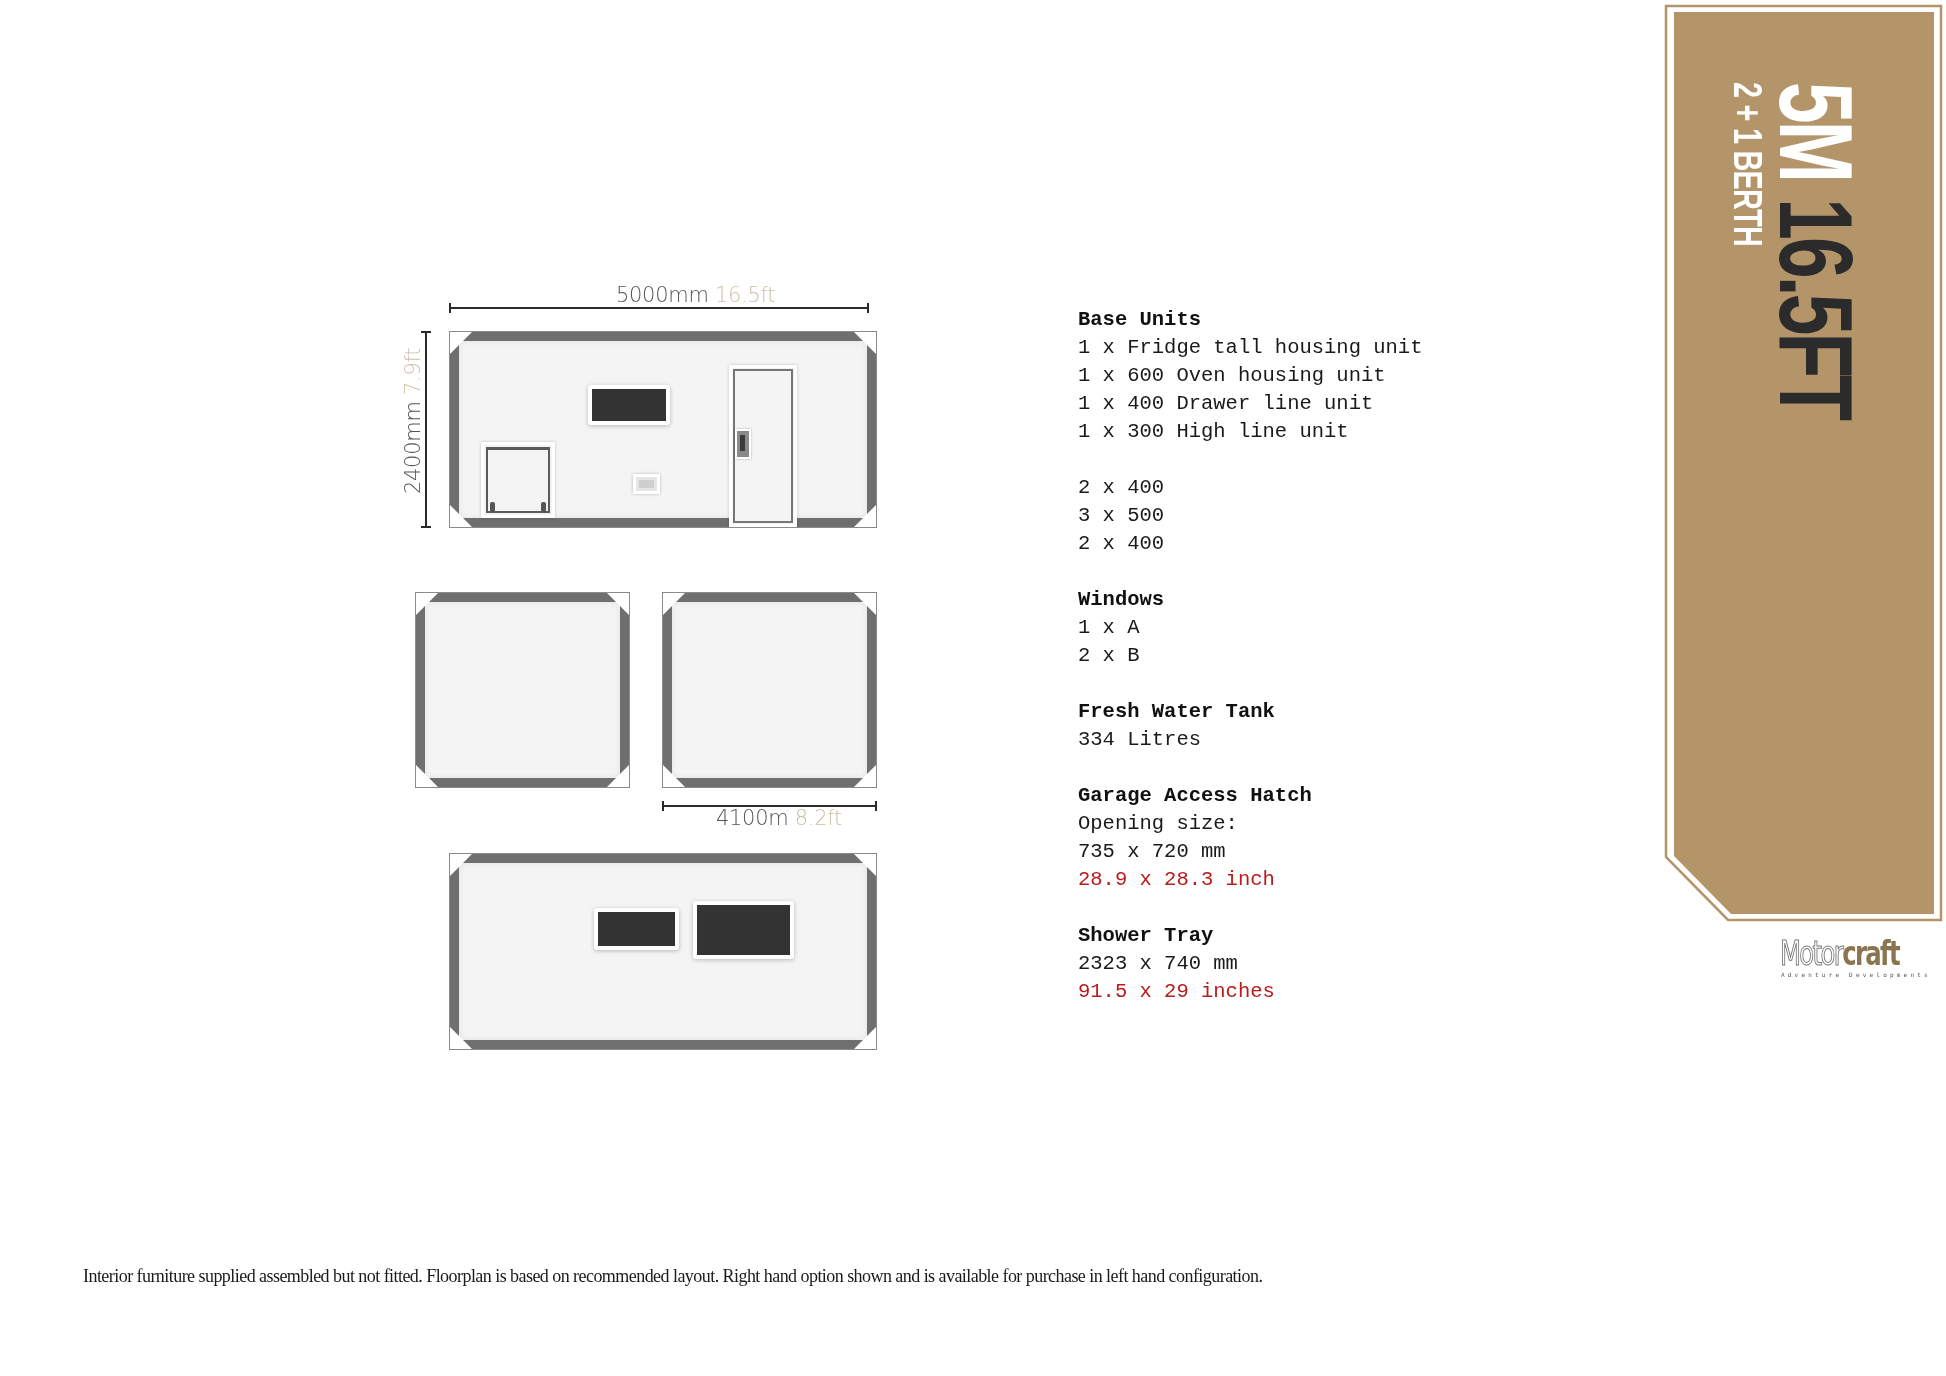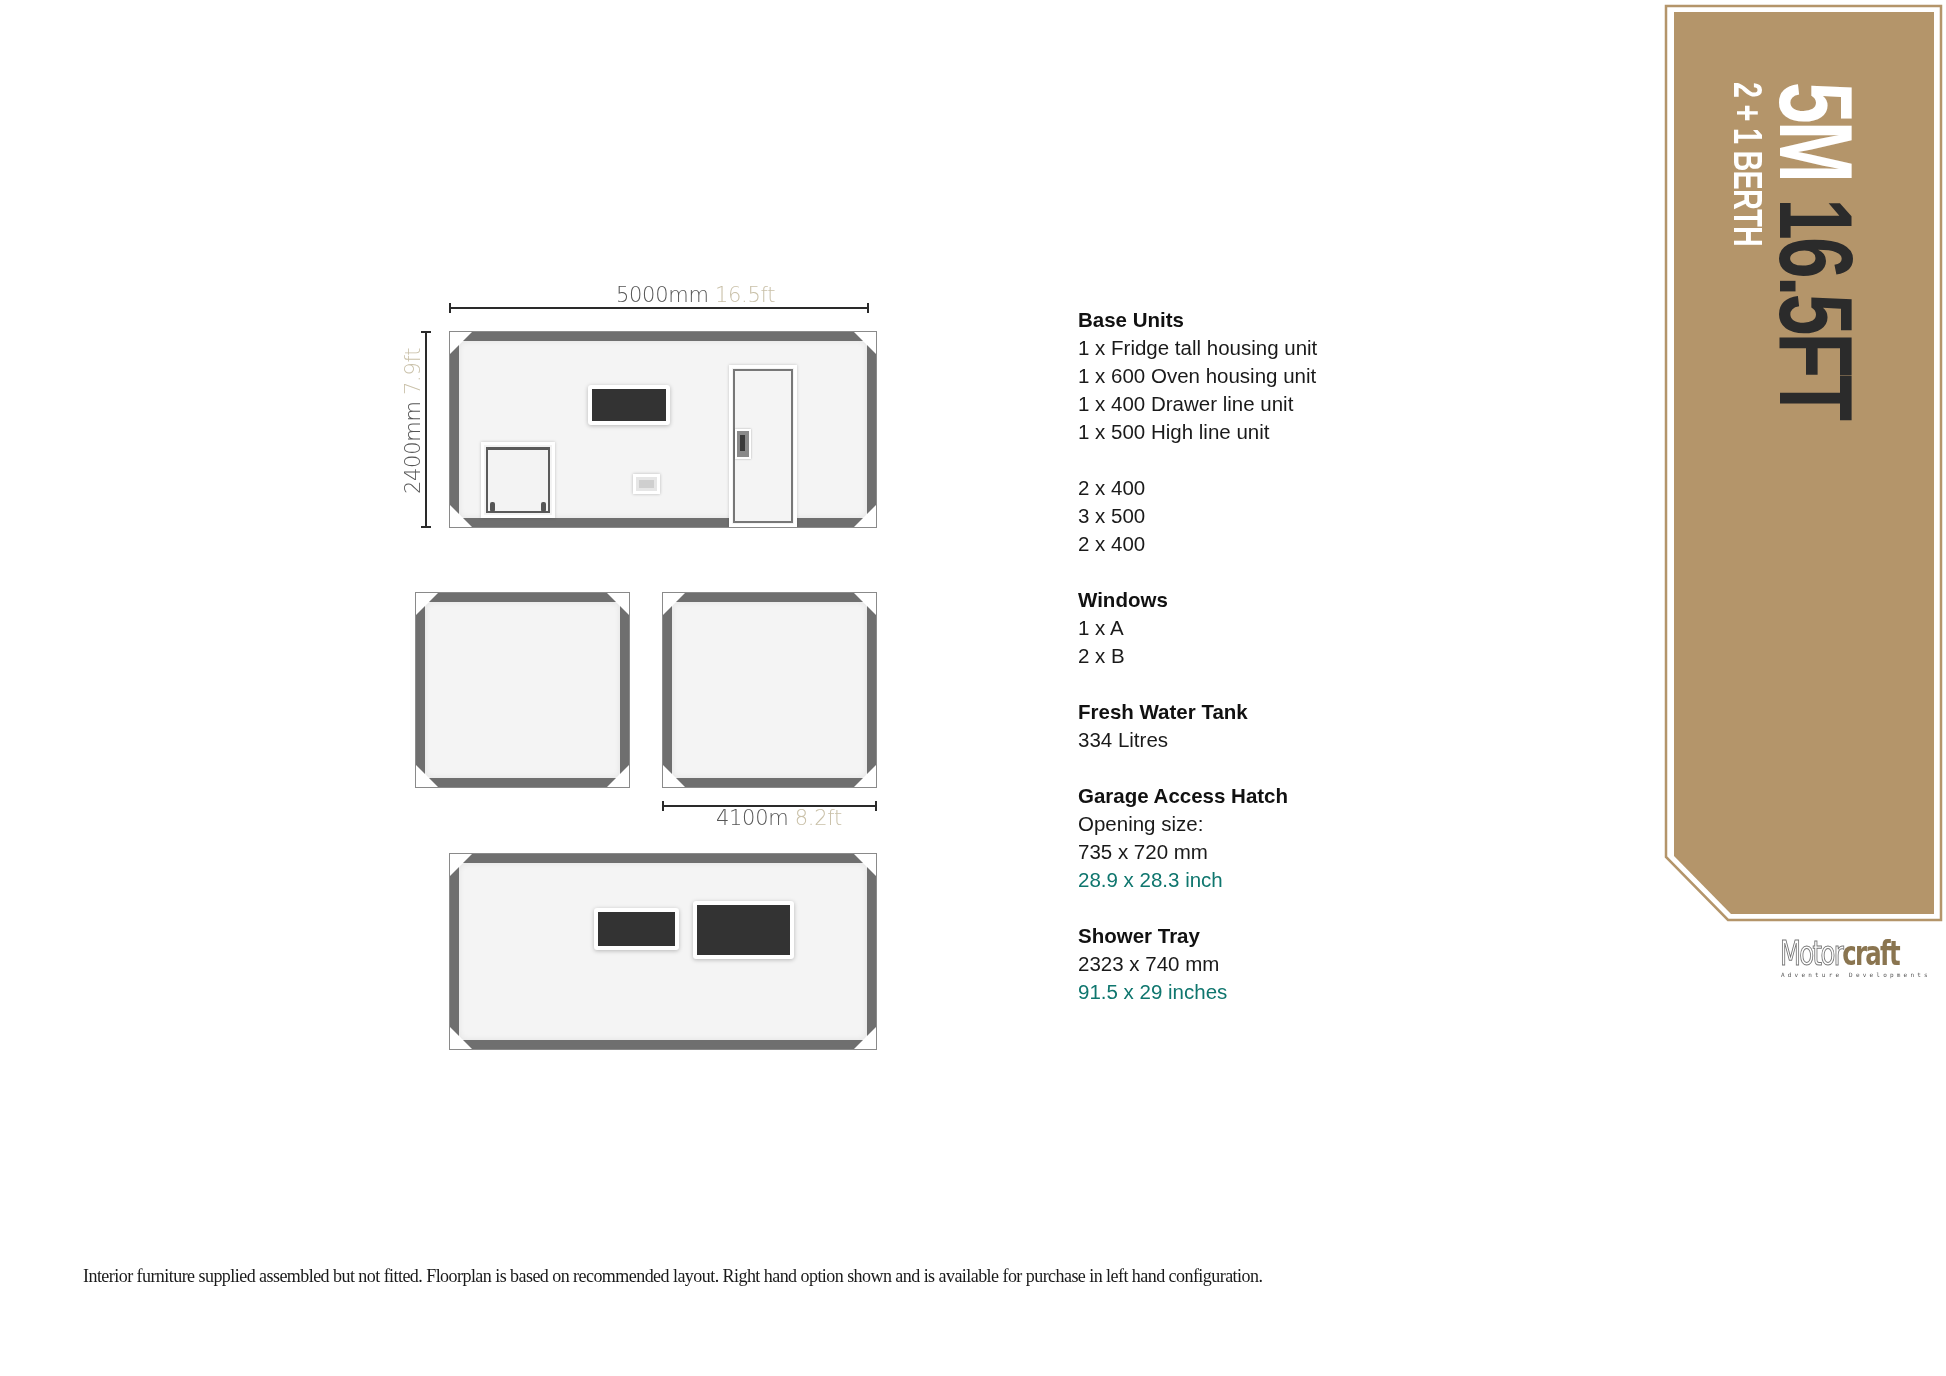--- a/index.html
+++ b/index.html
@@ -85,25 +85,25 @@
       position: absolute; left: 3px; top: 61px; width: 12px; height: 26px; background: #8a8a8a;
       border: 2px solid #ffffff; box-shadow: 0 0 2px rgba(0,0,0,0.3);
     }
     .door .handle::after {
       content: ""; position: absolute; left: 3px; top: 4px; width: 5px; height: 16px; background: #3a3a3a;
     }
 
     
     .specs {
       position: absolute; left: 1078px; top: 306px; width: 420px;
-      font-family: Liberation Sans, sans-serif; font-size: 20.5px; line-height: 28px; color: #1a1a1a;
+      font-family: Liberation Mono, monospace; font-size: 20.5px; line-height: 28px; color: #1a1a1a;
     }
     .spec-group { margin-bottom: 28px; }
     .spec-title { font-weight: bold; color: #111111; }
-    .spec-line.muted { color: #0f766e; }
+    .spec-line.muted { color: #b91c1c; }
 
     
     .banner-svg { position: absolute; left: 0; top: 0; }
     .banner-text {
       position: absolute; transform-origin: 0 0; transform: rotate(90deg);
       white-space: nowrap;
       font-family: "Liberation Sans", sans-serif; font-weight: bold;
     }
     .title-main {
       left: 1868px; top: 82px; font-size: 104px; letter-spacing: -4px;
@@ -220,21 +220,21 @@
     <div class="window" style="left:243px; top:47px; width:93px; height:50px;"></div>
   </div>
 </div>
 
 <div class="specs">
   <div class="spec-group">
     <div class="spec-title">Base Units</div>
     <div class="spec-line">1 x Fridge tall housing unit</div>
     <div class="spec-line">1 x 600 Oven housing unit</div>
     <div class="spec-line">1 x 400 Drawer line unit</div>
-    <div class="spec-line">1 x 500 High line unit</div>
+    <div class="spec-line">1 x 300 High line unit</div>
   </div>
   <div class="spec-group">
     <div class="spec-line">2 x 400</div>
     <div class="spec-line">3 x 500</div>
     <div class="spec-line">2 x 400</div>
   </div>
   <div class="spec-group">
     <div class="spec-title">Windows</div>
     <div class="spec-line">1 x A</div>
     <div class="spec-line">2 x B</div>

